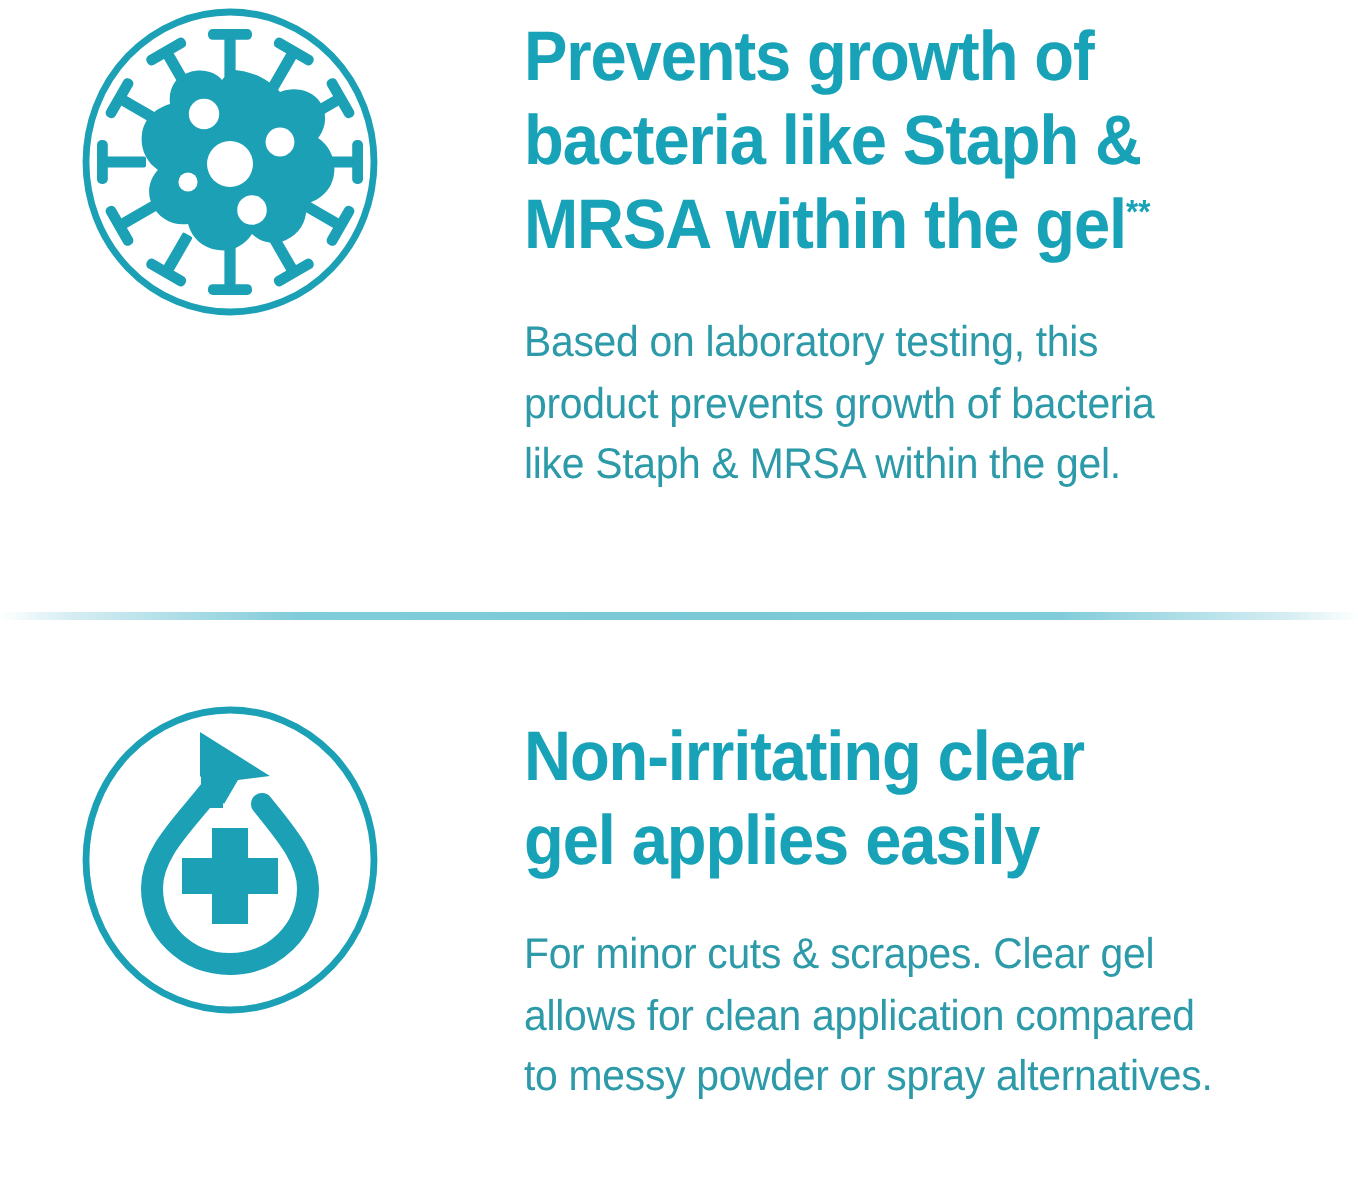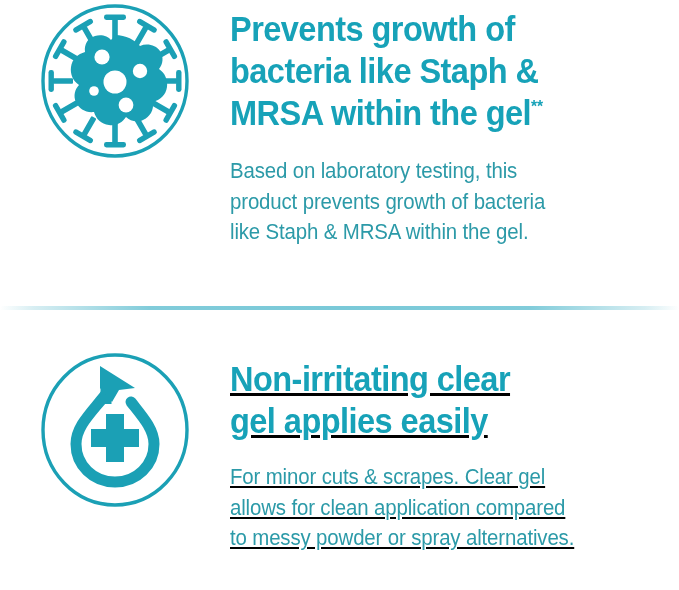--- a/index.html
+++ b/index.html
@@ -21,23 +21,24 @@
   }
 
   
   .feature {
     position: absolute;
     left: 0;
     width: 679px;
     display: flex;
     flex-direction: row;
     align-items: flex-start;
+    gap: 32px;
   }
   #feature-1 { top: 0px;   height: 300px; }
-  #feature-2 { top: 340px; height: 250px; text-decoration: underline; }
+  #feature-2 { top: 340px; height: 250px; }
 
   .icon-col {
     width: 230px;
     flex: 0 0 230px;
     display: flex;
     justify-content: center;
     align-items: flex-start;
     padding-top: 3px;
     box-sizing: border-box;
   }

